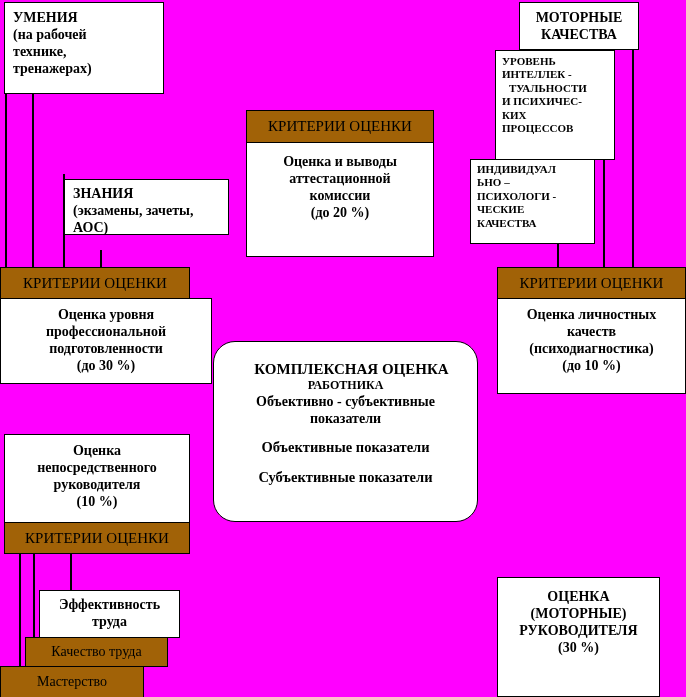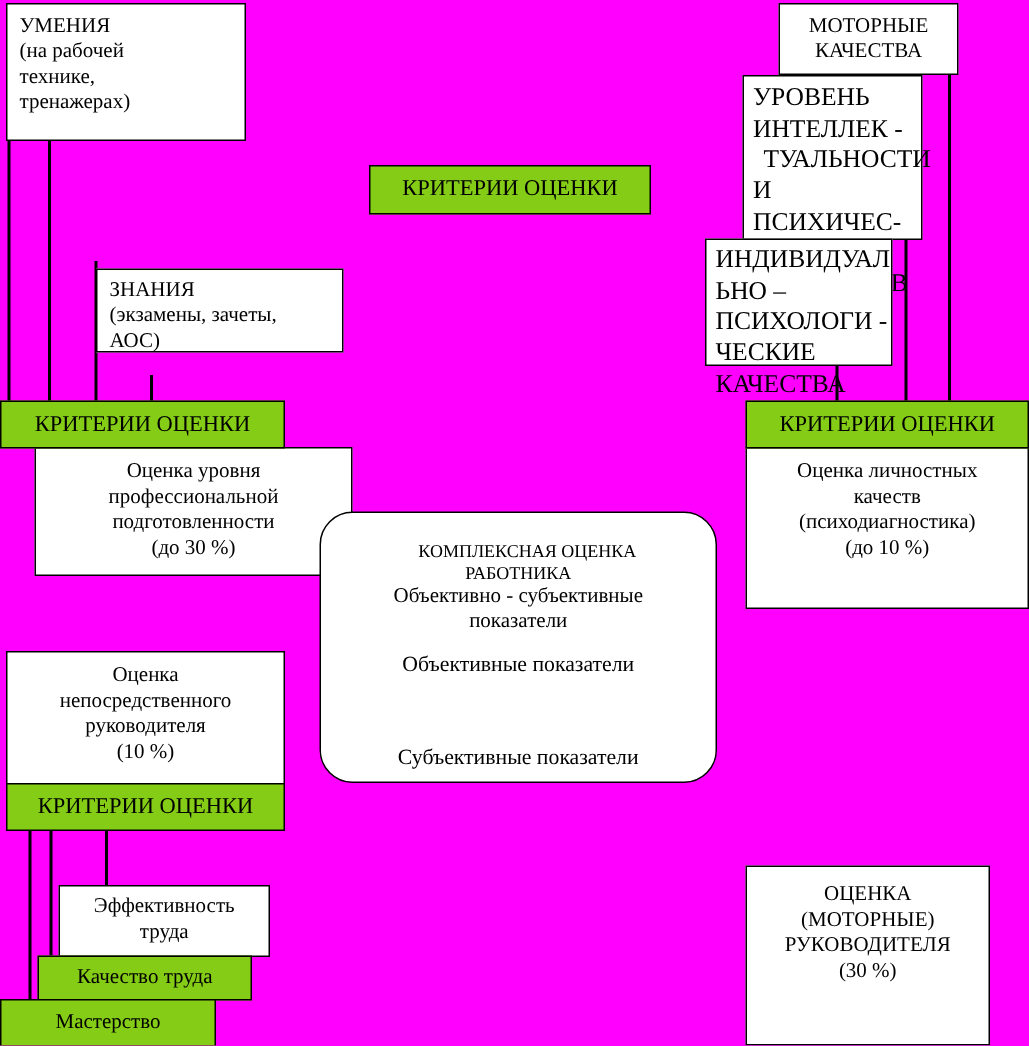--- a/index.html
+++ b/index.html
@@ -28,21 +28,21 @@
     box-sizing: border-box;
     text-align: center;
     color: #000000;
     z-index: 5;
   }
   .box.left-align {
     text-align: left;
   }
   .hdr {
     position: absolute;
-    background: #84cc16;
+    background: #a16207;
     border: 1px solid #000000;
     box-sizing: border-box;
     text-align: center;
     color: #000000;
     z-index: 6;
     display: flex;
     align-items: center;
     justify-content: center;
   }
   .connector {
@@ -55,22 +55,23 @@
     background: #FFFFFF;
     border: 1px solid #000000;
     border-radius: 22px;
     box-sizing: border-box;
     text-align: center;
     color: #000000;
     z-index: 5;
   }
   .line-block {
     line-height: 1.22;
-  }
-  .t13 { font-size: 17px; }
+    font-weight: bold;
+  }
+  .t13 { font-size: 11px; }
   .t14 { font-size: 14px; }
   .t15 { font-size: 15px; }
   .spacer { height: 0.85em; }
 </style>
 </head>
 <body>
 
 <div id="canvas">
 
   <div class="connector" style="left:5px; top:94px; width:2px; height:174px;"></div>
@@ -98,29 +99,35 @@
 
   <div class="box left-align line-block t14" style="left:64px; top:179px; width:165px; height:56px; padding:5px 0 0 8px;">
     <div>ЗНАНИЯ</div>
     <div>(экзамены, зачеты,</div>
     <div>АОС)</div>
   </div>
 
   <div class="hdr t15" style="left:0px; top:267px; width:190px; height:32px;">
     <span>КРИТЕРИИ ОЦЕНКИ</span>
   </div>
-  <div class="box line-block t14" style="left:0px; top:298px; width:212px; height:86px; padding-top:7px;margin-left:23px;">
+  <div class="box line-block t14" style="left:0px; top:298px; width:212px; height:86px; padding-top:7px;">
     <div>Оценка уровня</div>
     <div>профессиональной</div>
     <div>подготовленности</div>
     <div>(до 30 %)</div>
   </div>
 
   <div class="hdr t15" style="left:246px; top:110px; width:188px; height:33px;">
     <span>КРИТЕРИИ ОЦЕНКИ</span>
+  </div>
+  <div class="box line-block t14" style="left:246px; top:142px; width:188px; height:115px; padding-top:10px;">
+    <div>Оценка и выводы</div>
+    <div>аттестационной</div>
+    <div>комиссии</div>
+    <div>(до 20 %)</div>
   </div>
 
   <div class="box line-block t14" style="left:519px; top:2px; width:120px; height:48px; padding-top:6px;">
     <div>МОТОРНЫЕ</div>
     <div>КАЧЕСТВА</div>
   </div>
 
   <div class="box left-align line-block t13" style="left:495px; top:50px; width:120px; height:110px; padding:4px 0 0 6px;">
     <div>УРОВЕНЬ</div>
     <div>ИНТЕЛЛЕК -</div>
@@ -134,36 +141,36 @@
     <div>ИНДИВИДУАЛ</div>
     <div>ЬНО –</div>
     <div>ПСИХОЛОГИ -</div>
     <div>ЧЕСКИЕ</div>
     <div>КАЧЕСТВА</div>
   </div>
 
   <div class="hdr t15" style="left:497px; top:267px; width:189px; height:32px;">
     <span>КРИТЕРИИ ОЦЕНКИ</span>
   </div>
-  <div class="box line-block t14" style="left:497px; top:298px; width:189px; height:108px; padding-top:7px;">
+  <div class="box line-block t14" style="left:497px; top:298px; width:189px; height:96px; padding-top:7px;">
     <div>Оценка личностных</div>
     <div>качеств</div>
     <div>(психодиагностика)</div>
     <div>(до 10 %)</div>
   </div>
 
   <div class="rounded line-block t14" style="left:213px; top:341px; width:265px; height:181px; padding-top:18px;">
-    <div style="font-size:12px;padding-left:12px;">КОМПЛЕКСНАЯ ОЦЕНКА</div>
+    <div style="font-size:15px;padding-left:12px;">КОМПЛЕКСНАЯ ОЦЕНКА</div>
     <div style="font-size:12px;">РАБОТНИКА</div>
     <div>Объективно - субъективные</div>
     <div>показатели</div>
     <div class="spacer"></div>
     <div style="font-size:14.5px;">Объективные показатели</div>
     <div class="spacer"></div>
-    <div style="font-size:14.5px;margin-top:32px;">Субъективные показатели</div>
+    <div style="font-size:14.5px;">Субъективные показатели</div>
   </div>
 
   <div class="box line-block t14" style="left:4px; top:434px; width:186px; height:89px; padding-top:7px;">
     <div>Оценка</div>
     <div>непосредственного</div>
     <div>руководителя</div>
     <div>(10 %)</div>
   </div>
 
   <div class="hdr t15" style="left:4px; top:522px; width:186px; height:32px;">

